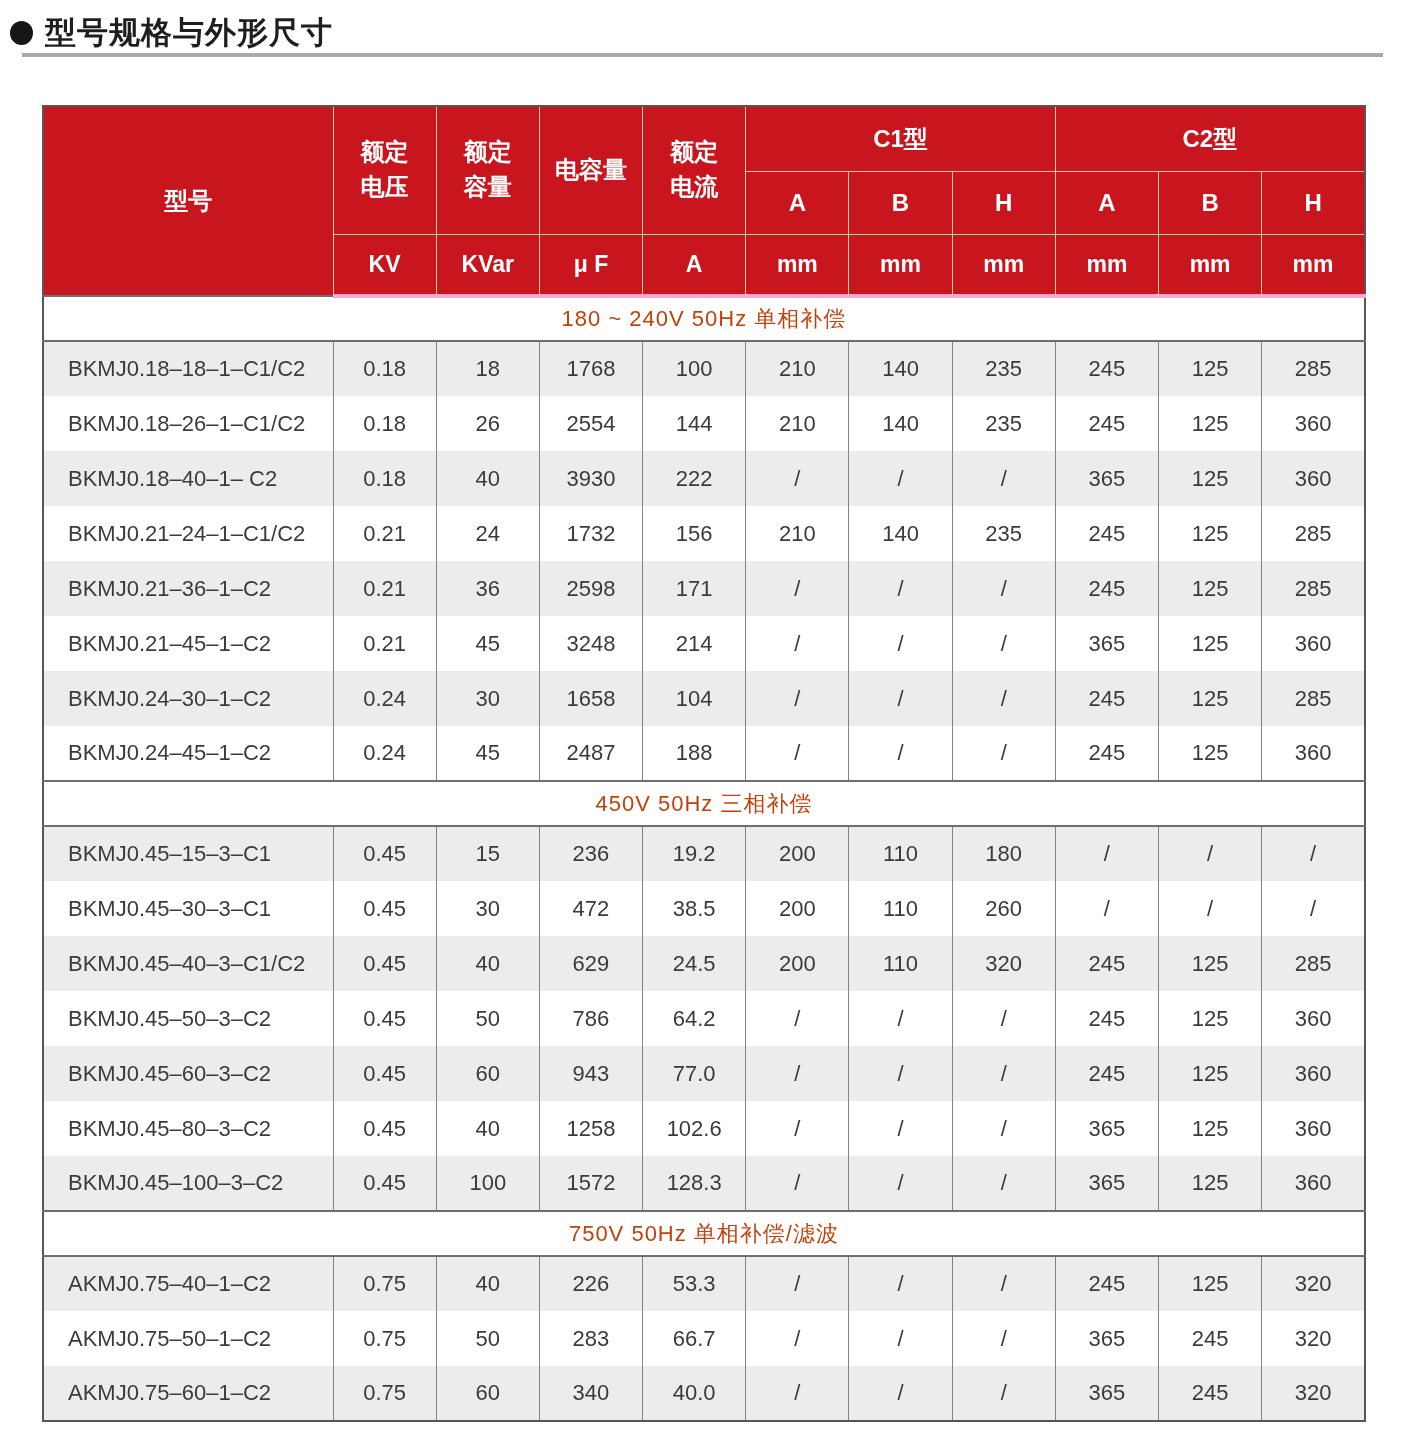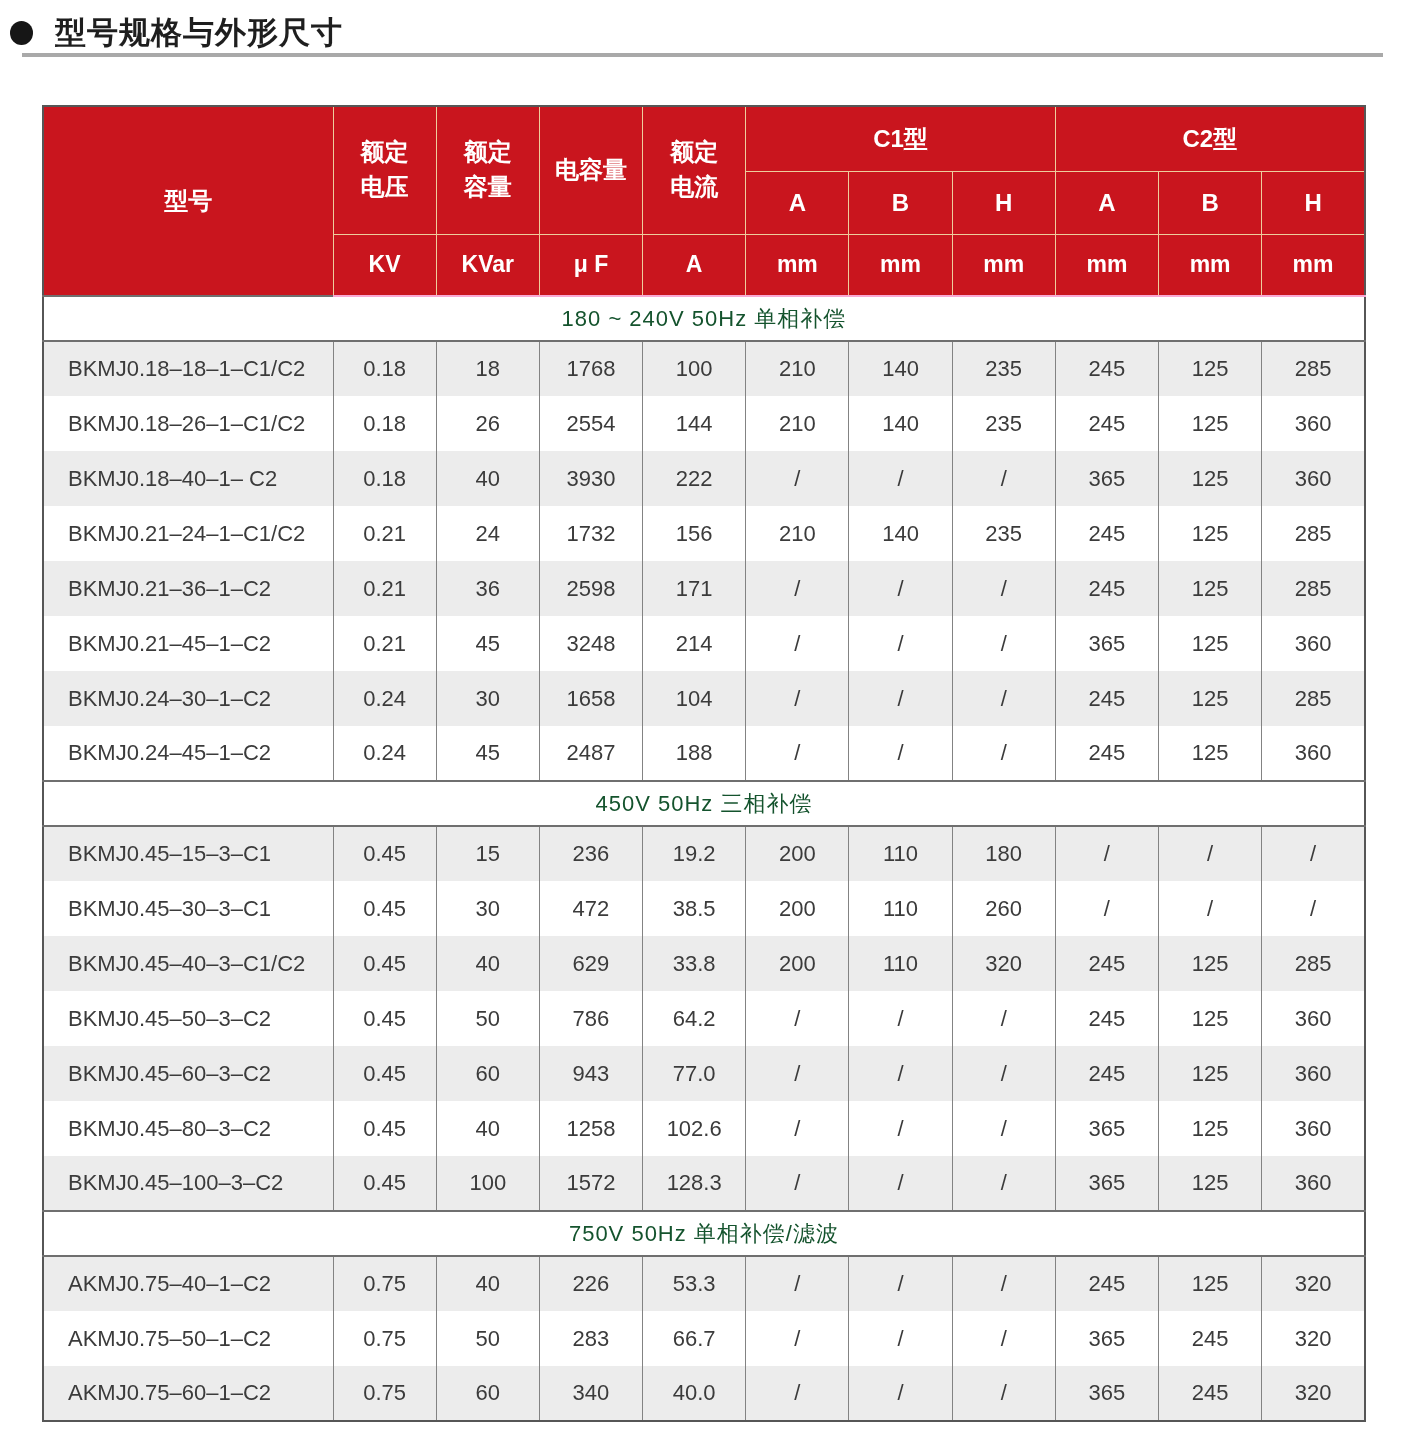--- a/index.html
+++ b/index.html
@@ -6,21 +6,21 @@
   body {
     width: 1405px; height: 1452px;
     font-family: "Liberation Sans", "DejaVu Sans", sans-serif;
     position: relative;
   }
   .page { position: relative; width: 1405px; height: 1452px; overflow: hidden; }
 
   
   .title-row {
     position: absolute; top: 12px; left: 10px;
-    display: flex; align-items: center; gap: 22px;
+    display: flex; align-items: center; gap: 12px;
   }
   .bullet {
     width: 23px; height: 24px; border-radius: 50%;
     background: #161616; flex: 0 0 auto;
   }
   .page-title {
     margin: 0; font-size: 31px; font-weight: bold; color: #1e1e1e;
     letter-spacing: 1px;
   }
   .title-rule {
@@ -40,30 +40,30 @@
   thead tr.h-row-3 { height: 62px; }
   thead th {
     background: #C9151E;
     color: #ffffff;
     font-weight: bold;
     border: 1px solid #eecd9d;
     padding: 0; text-align: center; vertical-align: middle;
     font-size: 24px;
   }
   thead th.two-line { white-space: pre-line; line-height: 1.45; margin-left: 8px; }
-  thead tr.h-row-3 th { font-size: 23px; border-bottom: 2px solid #f9a8d4; }
+  thead tr.h-row-3 th { font-size: 23px; border-bottom: 4px solid #f9a8d4; }
 
   tbody td {
     padding: 0; text-align: center; vertical-align: middle;
     font-size: 22px; color: #3b3b3b;
     border-left: 1px solid #838383; border-right: 1px solid #838383;
   }
   tbody tr.section-row { height: 45px; }
   tbody tr.section-row td {
-    background: #ffffff; color: #14532d; font-size: 22px;
+    background: #ffffff; color: #c2410c; font-size: 22px;
     border: none; border-top: 2px solid #6f6f6f; border-bottom: 2px solid #6f6f6f;
     letter-spacing: 1px;
   }
   tbody tr.data-row { height: 55px; padding-left: 16px; }
   tbody tr.data-row.stripe td { background: #ececec; }
   tbody tr.data-row.plain  td { background: #ffffff; }
   tbody td.model-cell { text-align: left; padding-left: 24px; }
 </style>
 </head>
 <body>
@@ -259,21 +259,21 @@
           <td class="num-cell">260</td>
           <td class="num-cell">/</td>
           <td class="num-cell">/</td>
           <td class="num-cell">/</td>
         </tr>
         <tr class="data-row stripe">
           <td class="model-cell">BKMJ0.45–40–3–C1/C2</td>
           <td class="num-cell">0.45</td>
           <td class="num-cell">40</td>
           <td class="num-cell">629</td>
-          <td class="num-cell">33.8</td>
+          <td class="num-cell">24.5</td>
           <td class="num-cell">200</td>
           <td class="num-cell">110</td>
           <td class="num-cell">320</td>
           <td class="num-cell">245</td>
           <td class="num-cell">125</td>
           <td class="num-cell">285</td>
         </tr>
         <tr class="data-row plain">
           <td class="model-cell">BKMJ0.45–50–3–C2</td>
           <td class="num-cell">0.45</td>

